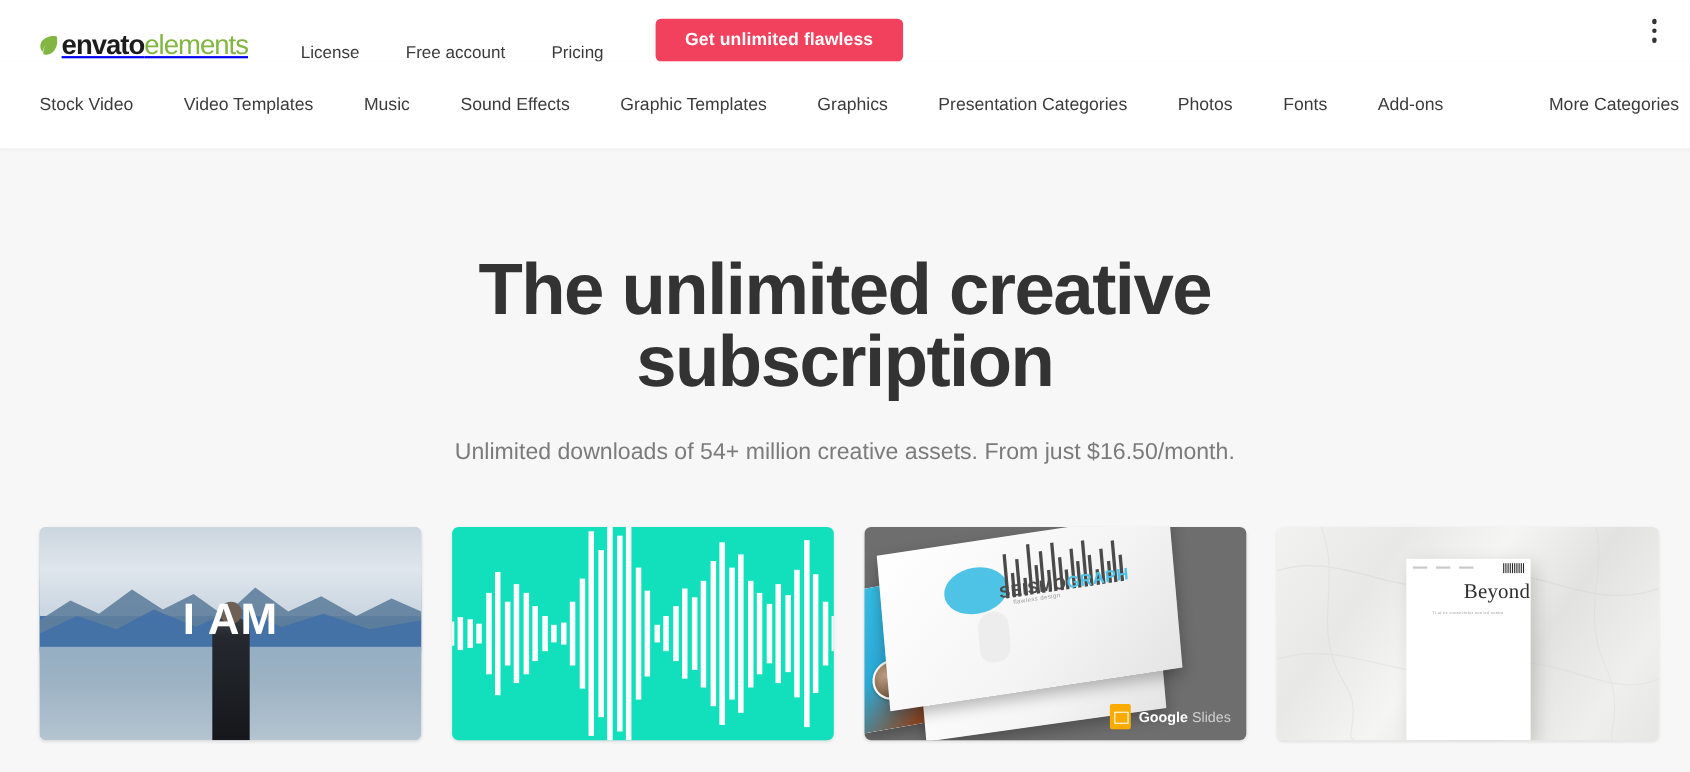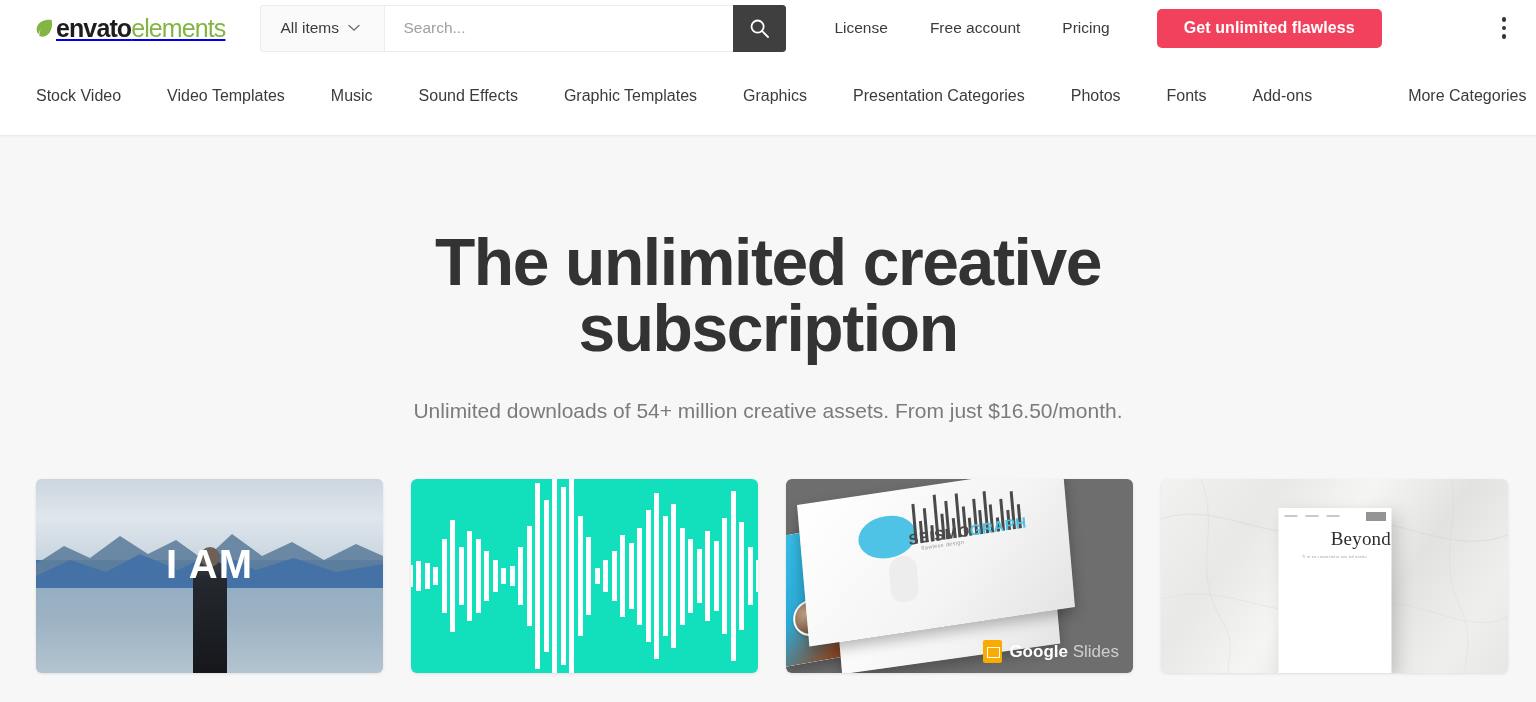--- a/index.html
+++ b/index.html
@@ -9,21 +9,21 @@
     background: #f7f7f7;
     overflow: hidden;
   }
 
   
   .topbar {
     position: relative;
     height: 56px;
     background: #ffffff;
     display: flex;
-    align-items: center;
+    align-items: flex-end;
     padding: 0 0 0 36px;
   }
   .logo { display: flex; align-items: center; height: 30px; }
   .logo-leaf { width: 17px; height: 19px; margin-right: 3px; display: block; }
   .logo-text { font-size: 25px; font-weight: 700; letter-spacing: -0.9px; line-height: 1; }
   .logo-envato { color: #1d1d1d; }
   .logo-elements { color: #82b541; font-weight: 400; }
 
   
   .search-group {
@@ -201,21 +201,21 @@
     color:#4a4a4a; letter-spacing:0.6px; font-family:"Liberation Sans", sans-serif; }
   .c3 .seismo-txt em { font-style:normal; color:#4ec3e6; }
   .c3 .seismo-sub { position:absolute; left:120px; top:58px; font-size:5.5px; color:#9a9a9a; letter-spacing:0.4px; }
   .c3 .avatar { position:absolute; left:14px; top:68px; width:36px; height:36px; border-radius:50%;
     background: radial-gradient(circle at 40% 35%, #d8b79a 0%, #8a6a50 60%, #4a3526 100%);
     border:2px solid #ffffff; box-shadow:0 1px 3px rgba(0,0,0,0.25); }
   .c3 .gslides { position:absolute; right:14px; bottom:10px; display:flex; align-items:center; gap:7px; }
   .c3 .gs-icon { width:19px; height:23px; background:#f9ab00; border-radius:2px; position:relative; }
   .c3 .gs-icon:after { content:""; position:absolute; left:4px; top:7px; width:11px; height:9px;
     border:1.6px solid #ffffff; background:transparent; }
-  .c3 .gs-label { font-size:17px; color:#ffffff; }
+  .c3 .gs-label { font-size:13px; color:#ffffff; }
   .c3 .gs-label b { font-weight:700; }
   .c3 .gs-label span { color:#cfcfcf; font-weight:400; }
 
   
   .c4 { background: linear-gradient(125deg,#f2f2f0 0%,#e8e8e6 25%,#f5f5f3 45%,#e2e2e0 65%,#efefed 85%,#e6e6e4 100%); }
   .c4 .veins { position:absolute; inset:0; opacity:0.35; }
   .c4 .mag {
     position:absolute; left:50%; transform:translateX(-50%); top:29px;
     width:113px; height:165px; background:#ffffff;
     box-shadow: 5px 6px 16px rgba(0,0,0,0.17);
@@ -251,37 +251,20 @@
 
   <a class="logo" href="#">
     <svg class="logo-leaf" viewBox="0 0 17 19">
       <path d="M15.6 1.1C11.4 0 6.4 1.2 3.3 4.2c-3.6 3.5-3.3 8.3-.6 11.1 0 0 .4-3.4 2.6-6.4C3.7 11.7 3.2 14.7 3.4 17c0 0 4.1 2.3 8.4-1.4 4.7-4 4.6-11.1 3.8-14.5z" fill="#82b541"></path>
     </svg>
     <span class="logo-text">
       <span class="logo-envato">envato</span><span class="logo-elements">elements</span>
     </span>
   </a>
 
-  <div class="search-group">
-    <div class="search-scope">
-      <span class="search-scope-label">All items</span>
-      <svg class="chev" width="12" height="8" viewBox="0 0 12 8">
-        <path d="M1 1.5 L6 6.2 L11 1.5" fill="none" stroke="#6b6b6b" stroke-width="1.3" stroke-linecap="round"></path>
-      </svg>
-    </div>
-    <div class="search-field">
-      <input type="text" placeholder="Search..." style="">
-    </div>
-    <button class="search-btn">
-      <svg width="21" height="21" viewBox="0 0 21 21">
-        <circle cx="8.6" cy="8.6" r="6.1" fill="none" stroke="#ffffff" stroke-width="1.8"></circle>
-        <line x1="13.2" y1="13.2" x2="19" y2="19" stroke="#ffffff" stroke-width="1.8" stroke-linecap="round"></line>
-      </svg>
-    </button>
-  </div>
 
   <div class="top-links">
     <a class="top-link" href="#">License</a>
     <a class="top-link" href="#">Free account</a>
     <a class="top-link" href="#">Pricing</a>
   </div>
 
   <button class="cta-btn">Get unlimited flawless</button>
 
   <div class="kebab">

